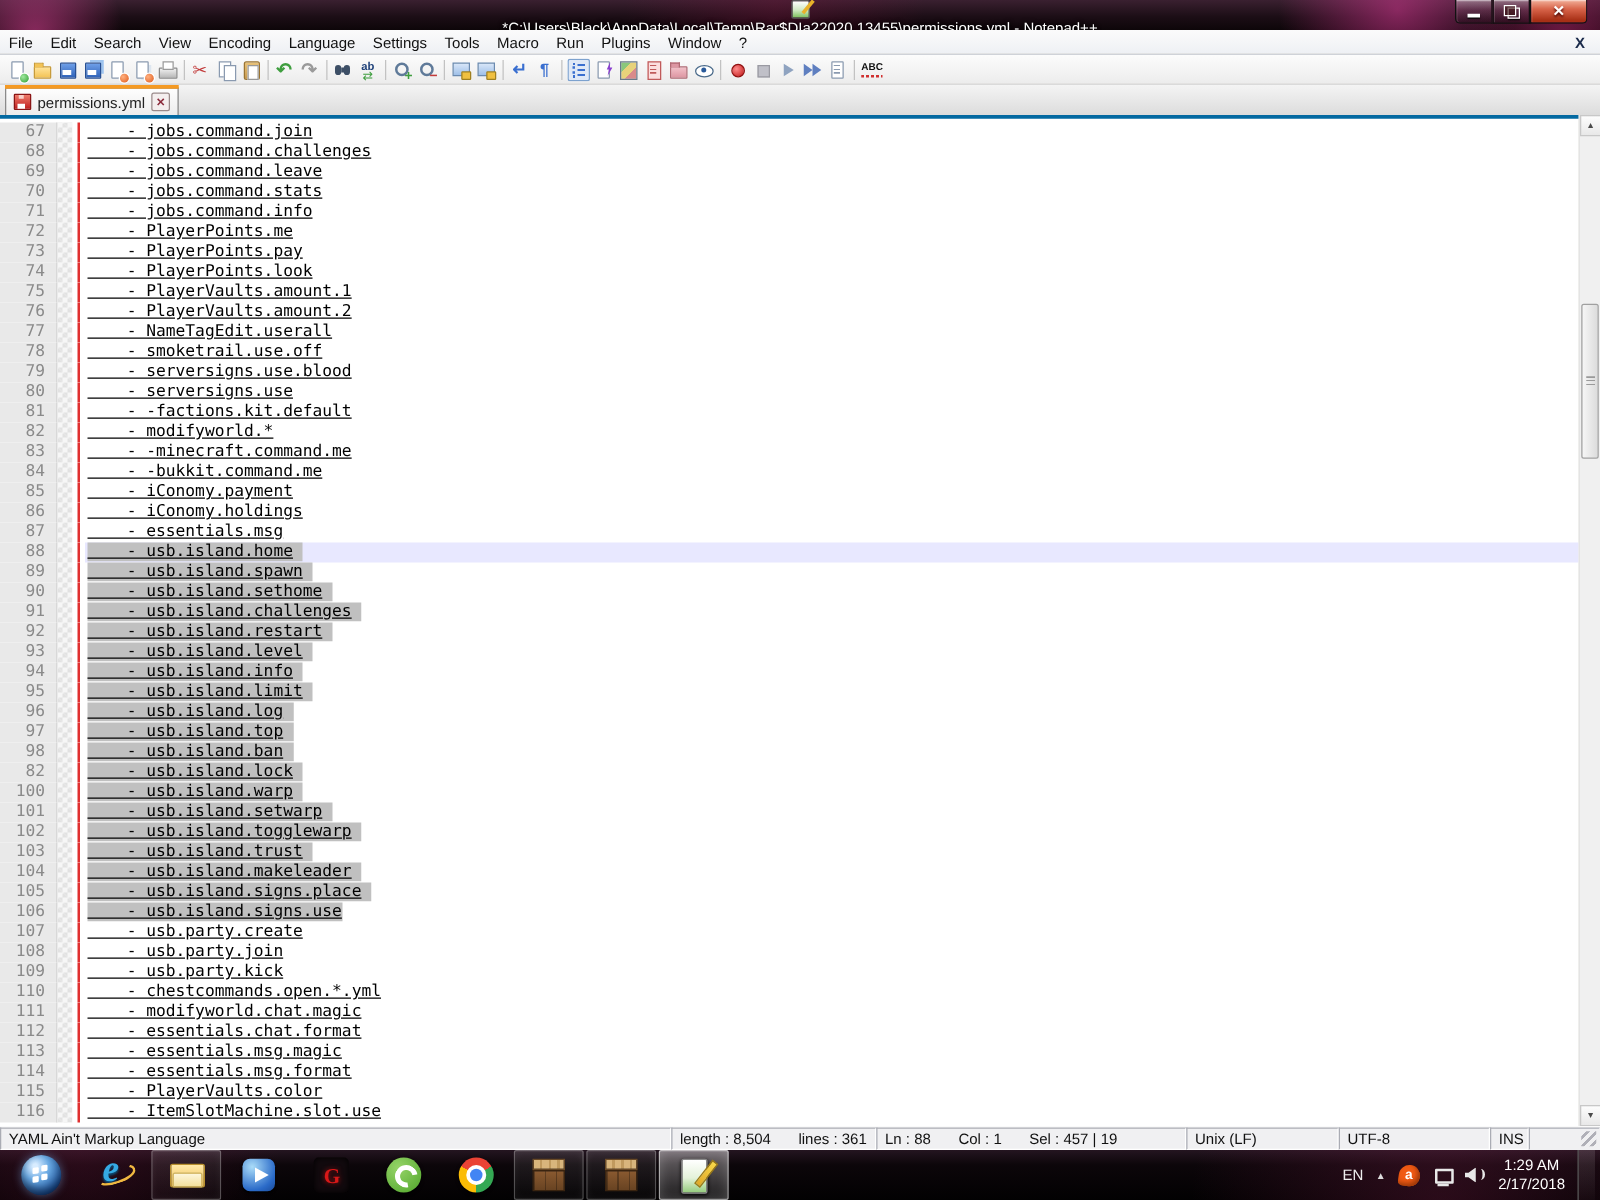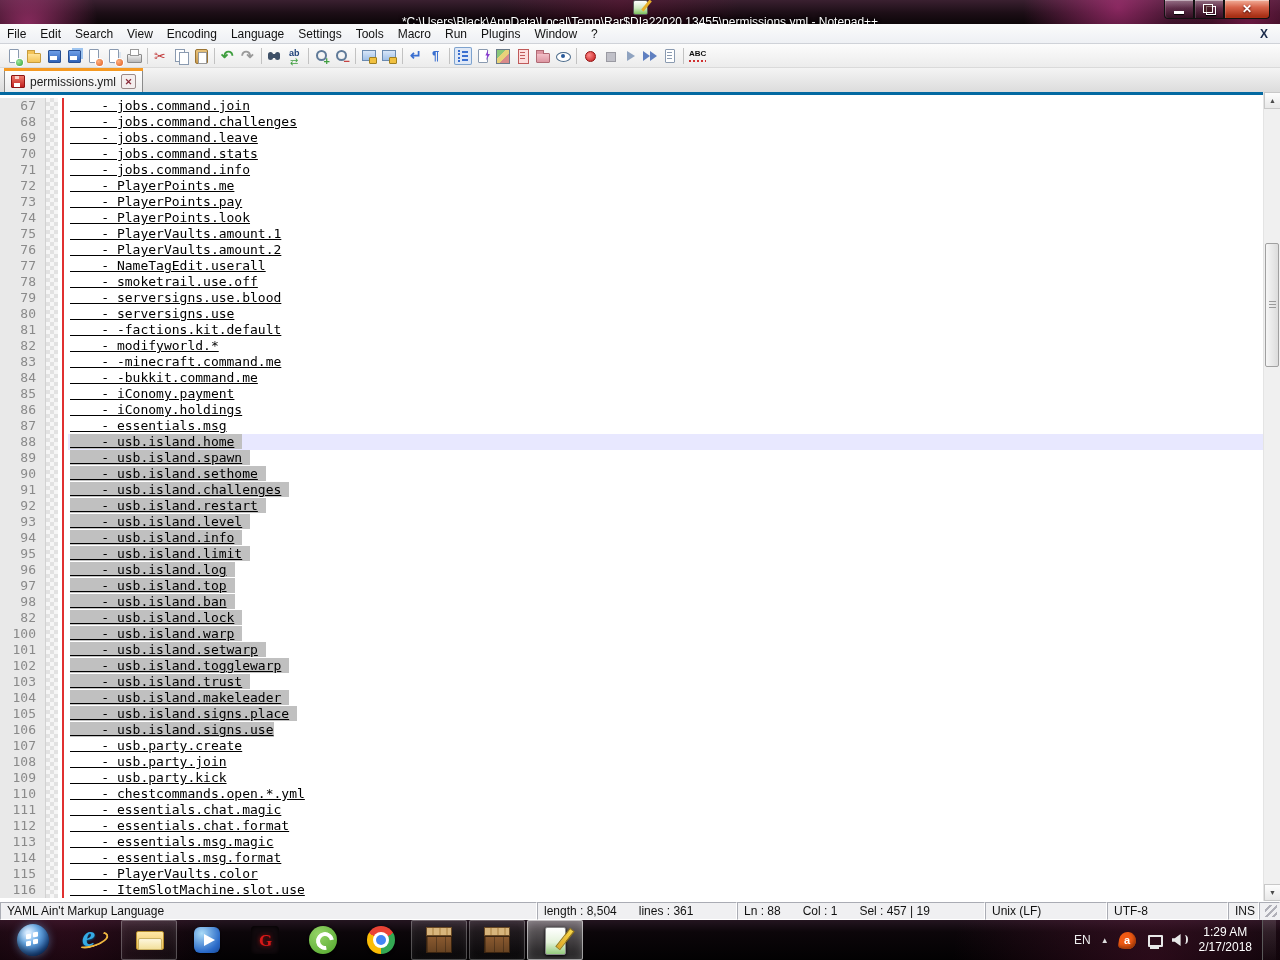--- a/index.html
+++ b/index.html
@@ -595,21 +595,21 @@
         <div class="row">
           <span class="ln">110</span>
           <span class="bm"></span>
           <span class="fm"></span>
           <span class="txt">    - chestcommands.open.*.yml</span>
         </div>
         <div class="row">
           <span class="ln">111</span>
           <span class="bm"></span>
           <span class="fm"></span>
-          <span class="txt">    - essentials.chat.magic</span>
+          <span class="txt">    - modifyworld.chat.magic</span>
         </div>
         <div class="row">
           <span class="ln">112</span>
           <span class="bm"></span>
           <span class="fm"></span>
           <span class="txt">    - essentials.chat.format</span>
         </div>
         <div class="row">
           <span class="ln">113</span>
           <span class="bm"></span>
@@ -640,21 +640,21 @@
   <div class="vsb">
     <div class="sb-btn sb-up">▲</div>
     <div class="sb-thumb"></div>
     <div class="sb-btn sb-dn">▼</div>
   </div>
 
   <div class="statusbar">
     <div class="ss" style="width:537px;">
       <span>YAML Ain't Markup Language</span>
     </div>
-    <div class="ss" style="width:200px;">
+    <div class="ss" style="width:164px;">
       <span>length : 8,504</span>
         <span class="gap"></span>
       <span>lines : 361</span>
     </div>
     <div class="ss" style="width:248px;">
       <span>Ln : 88</span>
         <span class="gap"></span>
       <span>Col : 1</span>
         <span class="gap"></span>
       <span>Sel : 457 | 19</span>

